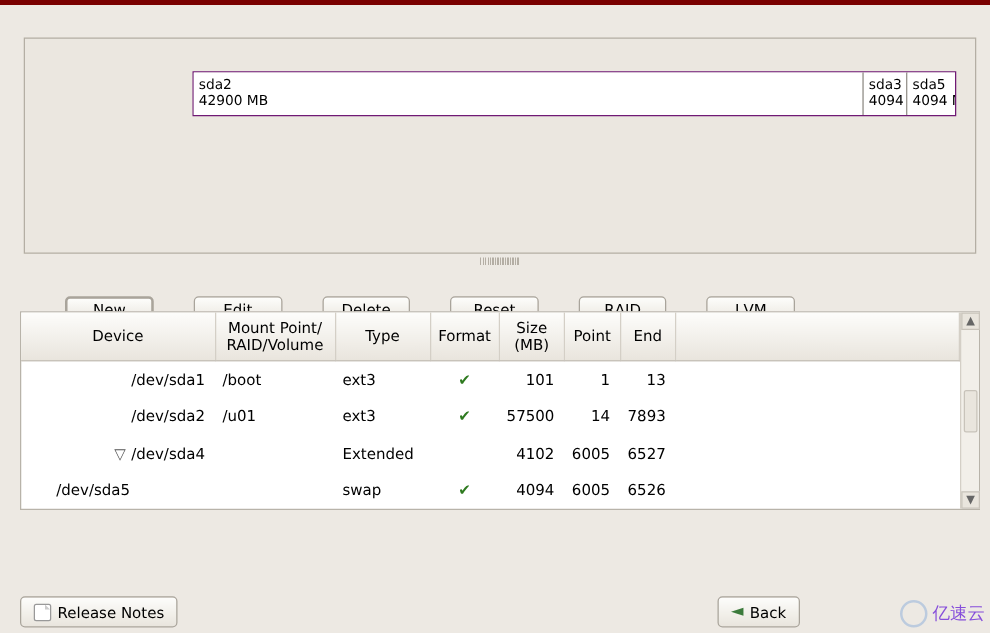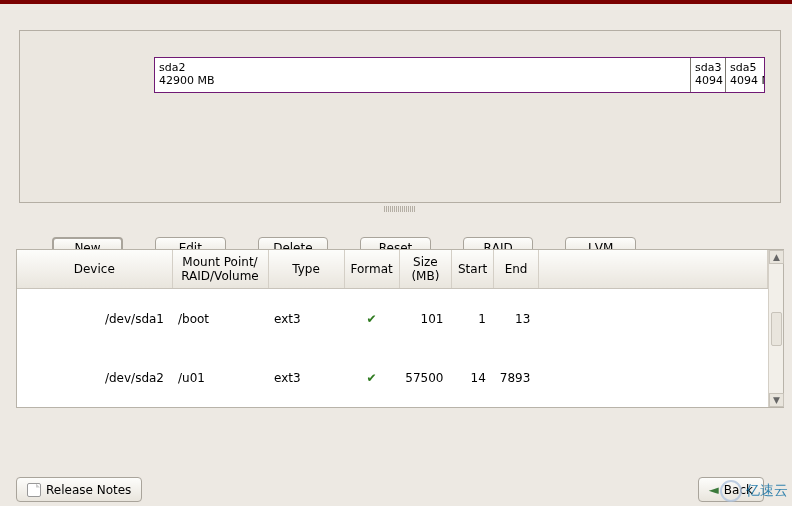--- a/index.html
+++ b/index.html
@@ -24,27 +24,27 @@
   .ttable td.num { text-align: right; padding-right: 8px; }
   .ttable td.fmt { text-align: center; color: #2e7a1f; font-weight: bold; }
   .twist { display: inline-block; width: 10px; text-align: center; margin-right: 4px; color: #555; }
   .scroll-stub { width: 15px; background: #f2efe9; border-left: 1px solid #d4cfc6; position: relative; }
   .scroll-up, .scroll-down { position: absolute; left: 0; width: 15px; height: 14px; background: #e9e5dd; border: 1px solid #c8c3ba; display:flex; align-items:center; justify-content:center; font-size:9px; color:#666; }
   .scroll-up { top: 0; }
   .scroll-down { bottom: 0; }
   .scroll-thumb { position: absolute; left: 2px; top: 62px; width: 11px; height: 34px; background: #e9e5dd; border: 1px solid #c8c3ba; border-radius: 2px; }
   .chk-row { position: absolute; top: 414px; left: 19px; display: flex; align-items: center; gap: 7px; font-size: 12px; }
   .chk { width: 12px; height: 12px; border: 1px solid #8f897e; background: #fff; }
-  .bottom-row { position: absolute; top: 473px; left: 16px; width: 748px; display: flex; align-items: center; }
+  .bottom-row { position: absolute; top: 473px; left: 16px; width: 624px; display: flex; align-items: center; }
   .bbtn { height: 25px; border: 1px solid #a9a49b; border-radius: 4px; background: linear-gradient(to bottom, #fdfdfb, #e9e5dd); padding: 0 10px; font-size: 12px; display: flex; align-items: center; gap: 5px; cursor: pointer; }
   .spacer { flex: 1; }
   .icon-note { width: 14px; height: 14px; border: 1px solid #999; border-radius: 2px; background: #fff; position: relative; }
   .icon-note::after { content: ""; position: absolute; right: 0; top: 0; width: 4px; height: 4px; background: #ccc; clip-path: polygon(0 0, 100% 100%, 0 100%); }
   .icon-back { font-size: 13px; color: #3b7a3b; }
-  .watermark { position: absolute; right: 4px; bottom: 4px; font-size: 14px; color: #0369a1; display: flex; align-items: center; gap: 4px; opacity: 0.8; }
+  .watermark { position: absolute; right: 4px; bottom: 4px; font-size: 14px; color: #6d28d9; display: flex; align-items: center; gap: 4px; opacity: 0.8; }
   .wm-circle { width: 22px; height: 22px; border: 2px solid #b0c4de; border-radius: 50%; position: relative; }
   col.c-dev { width: 155px; }
   col.c-mnt { width: 96px; }
   col.c-typ { width: 76px; }
   col.c-fmt { width: 50px; }
   col.c-siz { width: 52px; }
   col.c-sta { width: 42px; }
   col.c-end { width: 40px; }
   col.c-pad { width: auto; }
 </style>
@@ -116,21 +116,21 @@
           <col class="c-end">
           <col class="c-pad">
       </colgroup>
       <thead>
         <tr>
           <th>Device</th>
           <th><span>Mount Point/</span><br><span>RAID/Volume</span></th>
           <th>Type</th>
           <th>Format</th>
           <th><span>Size</span><br><span>(MB)</span></th>
-          <th>Start</th>
+          <th>Point</th>
           <th>End</th>
           <th></th>
         </tr>
       </thead>
       <tbody id="tbody">
           <tr>
             <td class="dev" style="">/dev/sda1</td>
             <td>/boot</td>
             <td>ext3</td>
             <td class="fmt">✔</td>
@@ -142,20 +142,40 @@
           <tr>
             <td class="dev" style="">/dev/sda2</td>
             <td>/u01</td>
             <td>ext3</td>
             <td class="fmt">✔</td>
             <td class="num">57500</td>
             <td class="num">14</td>
             <td class="num">7893</td>
             <td></td>
           </tr>
+          <tr>
+            <td class="dev" style=""><span class="twist">▽</span>/dev/sda4</td>
+            <td></td>
+            <td>Extended</td>
+            <td class="fmt"></td>
+            <td class="num">4102</td>
+            <td class="num">6005</td>
+            <td class="num">6527</td>
+            <td></td>
+          </tr>
+          <tr>
+            <td class="dev" style="padding-left:28px;text-align:left;">/dev/sda5</td>
+            <td></td>
+            <td>swap</td>
+            <td class="fmt">✔</td>
+            <td class="num">4094</td>
+            <td class="num">6005</td>
+            <td class="num">6526</td>
+            <td></td>
+          </tr>
         </tbody>
     </table>
     <div class="scroll-stub">
       <div class="scroll-up">▲</div>
       <div class="scroll-thumb"></div>
       <div class="scroll-down">▼</div>
     </div>
   </div>
 
 

